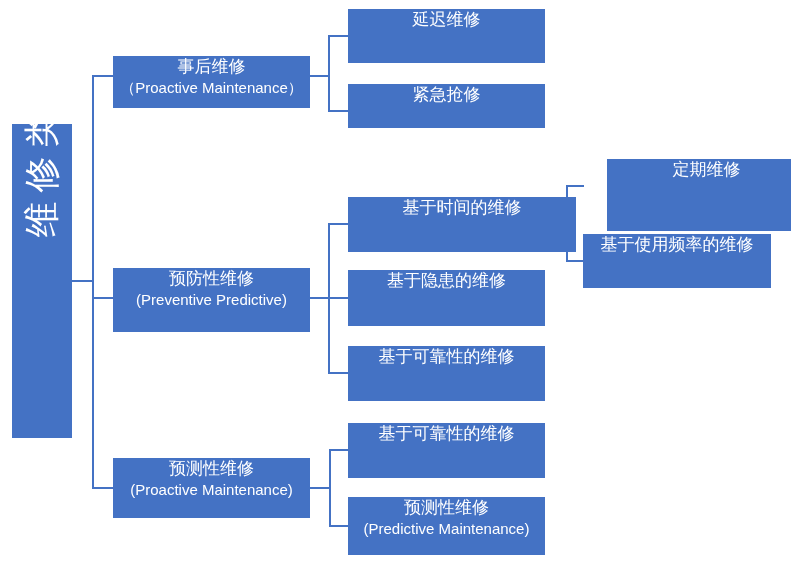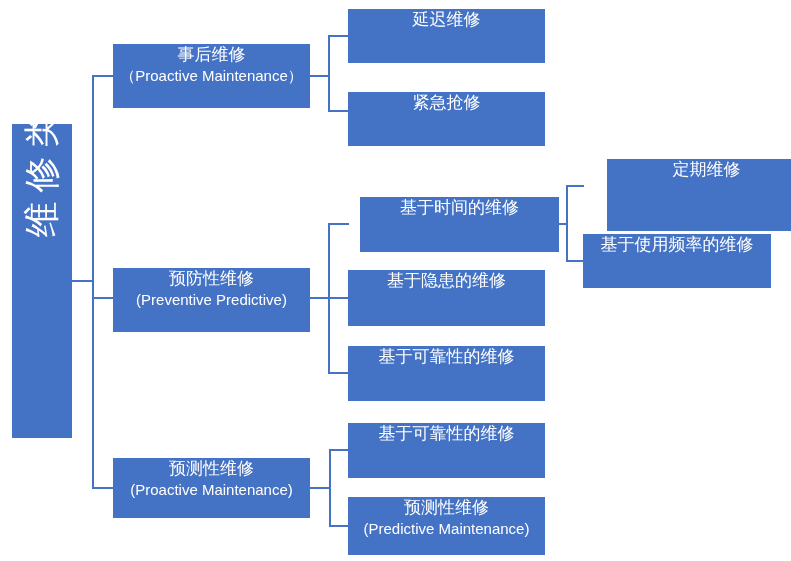--- a/index.html
+++ b/index.html
@@ -63,38 +63,38 @@
     <path d="M310 76 H329 M329 36 V111 M329 36 H348 M329 111 H348"></path>
     <path d="M310 298 H329 M329 224 V373 M329 224 H348 M329 298 H348 M329 373 H348"></path>
     <path d="M310 488 H330 M330 450 V526 M330 450 H348 M330 526 H348"></path>
     <path d="M545 224 H567 M567 186 V261 M567 186 H583 M567 261 H583"></path>
   </svg>
 
   <div class="box root-box">
     <span class="root-text">维修类型</span>
   </div>
 
-  <div class="box" style="left:113px;top:44px;width:197px;height:64px">
+  <div class="box" style="left:113px;top:56px;width:197px;height:52px">
     <span class="zh">事后维修</span>
     <span class="en">（Proactive Maintenance）</span>
   </div>
 
   <div class="box" style="left:348px;top:9px;width:197px;height:54px">
     <span class="zh">延迟维修</span>
   </div>
-  <div class="box" style="left:348px;top:92px;width:197px;height:54px">
+  <div class="box" style="left:348px;top:84px;width:197px;height:44px">
     <span class="zh">紧急抢修</span>
   </div>
 
   <div class="box" style="left:113px;top:268px;width:197px;height:64px">
     <span class="zh">预防性维修</span>
     <span class="en">(Preventive Predictive)</span>
   </div>
 
-  <div class="box" style="left:360px;top:197px;width:199px;height:55px">
+  <div class="box" style="left:348px;top:197px;width:228px;height:55px">
     <span class="zh">基于时间的维修</span>
   </div>
   <div class="box" style="left:348px;top:270px;width:197px;height:56px">
     <span class="zh">基于隐患的维修</span>
   </div>
   <div class="box" style="left:348px;top:346px;width:197px;height:55px">
     <span class="zh">基于可靠性的维修</span>
   </div>
 
   <div class="box" style="left:607px;top:159px;width:199px;height:72px">

